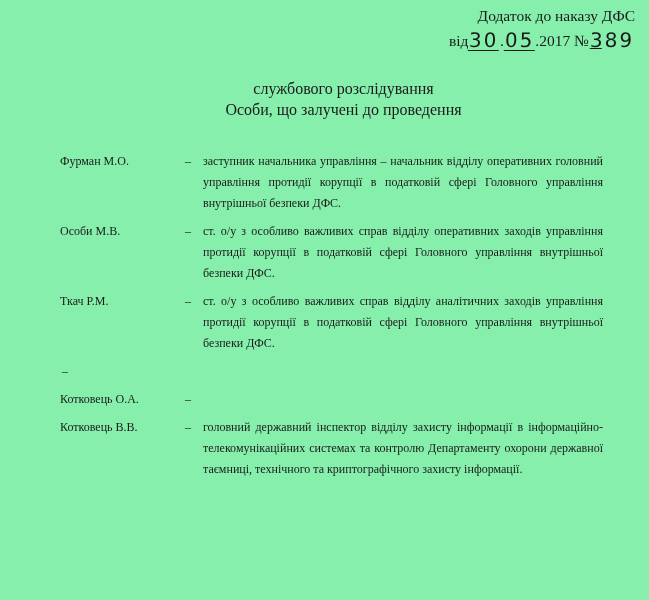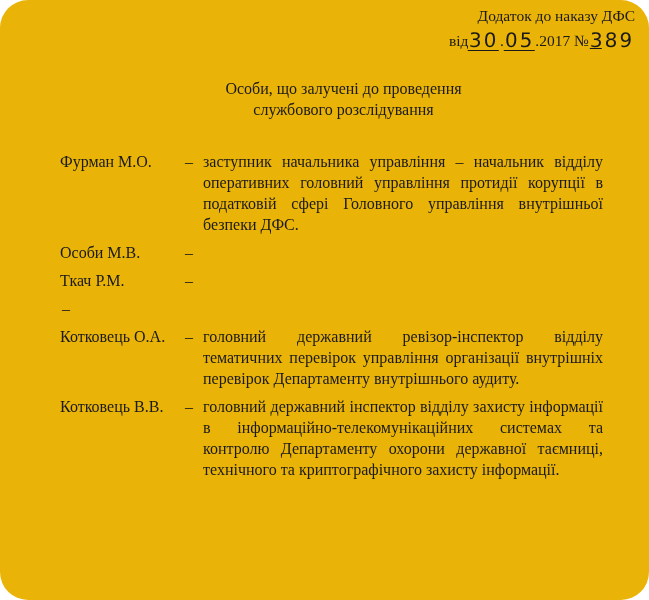--- a/index.html
+++ b/index.html
@@ -4,25 +4,24 @@
 <style>
   html, body {
     margin: 0;
     padding: 0;
     background: #ffffff;
   }
   .page {
     position: relative;
     width: 649px;
     height: 600px;
-    background: #eab308;
+    background: #86efac;
     color: #1a1a1a;
     font-family: "Liberation Serif", serif;
     overflow: hidden;
-    border-radius: 28px;
   }
   
   .annex {
     position: absolute;
     top: 5px;
     right: 14px;
     text-align: right;
     font-size: 15.5px;
     line-height: 21px;
     white-space: nowrap;
@@ -70,21 +69,21 @@
   
   .entries {
     margin-top: 31px;
     padding-left: 60px;
     padding-right: 46px;
   }
   .entry {
     display: grid;
     grid-template-columns: 123px 20px 1fr;
     margin-bottom: 7px;
-    font-size: 16px;
+    font-size: 12px;
     line-height: 21px;
   }
   .entry .name {
     white-space: nowrap;
     text-align: left;
   }
   .entry .dash {
     text-align: left;
     padding-left: 2px;
   }
@@ -98,50 +97,51 @@
 
 <div class="page">
 
   <div class="annex">
     <div class="annex-line1">Додаток до наказу ДФС</div>
     <div class="annex-line2"><span>від</span><span class="hw u">30</span><span>.</span><span class="hw u">05</span><span>.2017 №</span><span class="hw num389">389</span>
     </div>
   </div>
 
   <div class="title">
+    <div>службового розслідування</div>
     <div>Особи, що залучені до проведення</div>
-    <div>службового розслідування</div>
   </div>
 
   <div class="entries">
 
     <div class="entry">
       <div class="name">Фурман М.О.</div>
       <div class="dash">–</div>
       <div class="desc">заступник начальника управління – начальник відділу оперативних головний управління протидії корупції в податковій сфері Головного управління внутрішньої безпеки ДФС.</div>
     </div>
 
     <div class="entry">
       <div class="name">Особи М.В.</div>
       <div class="dash">–</div>
+      <div class="desc">ст. о/у з особливо важливих справ відділу оперативних заходів управління протидії корупції в податковій сфері Головного управління внутрішньої безпеки ДФС.</div>
     </div>
 
     <div class="entry">
       <div class="name">Ткач Р.М.</div>
       <div class="dash">–</div>
+      <div class="desc">ст. о/у з особливо важливих справ відділу аналітичних заходів управління протидії корупції в податковій сфері Головного управління внутрішньої безпеки ДФС.</div>
     </div>
 
     <div class="entry">
       <div class="dash">–</div>
     </div>
 
     <div class="entry">
       <div class="name">Котковець О.А.</div>
       <div class="dash">–</div>
-      <div class="desc">головний державний ревізор-інспектор відділу тематичних перевірок управління організації внутрішніх перевірок Департаменту внутрішнього аудиту.</div>
     </div>
 
     <div class="entry">
       <div class="name">Котковець В.В.</div>
       <div class="dash">–</div>
       <div class="desc">головний державний інспектор відділу захисту інформації в інформаційно-телекомунікаційних системах та контролю Департаменту охорони державної таємниці, технічного та криптографічного захисту інформації.</div>
     </div>
 
   </div>
 

